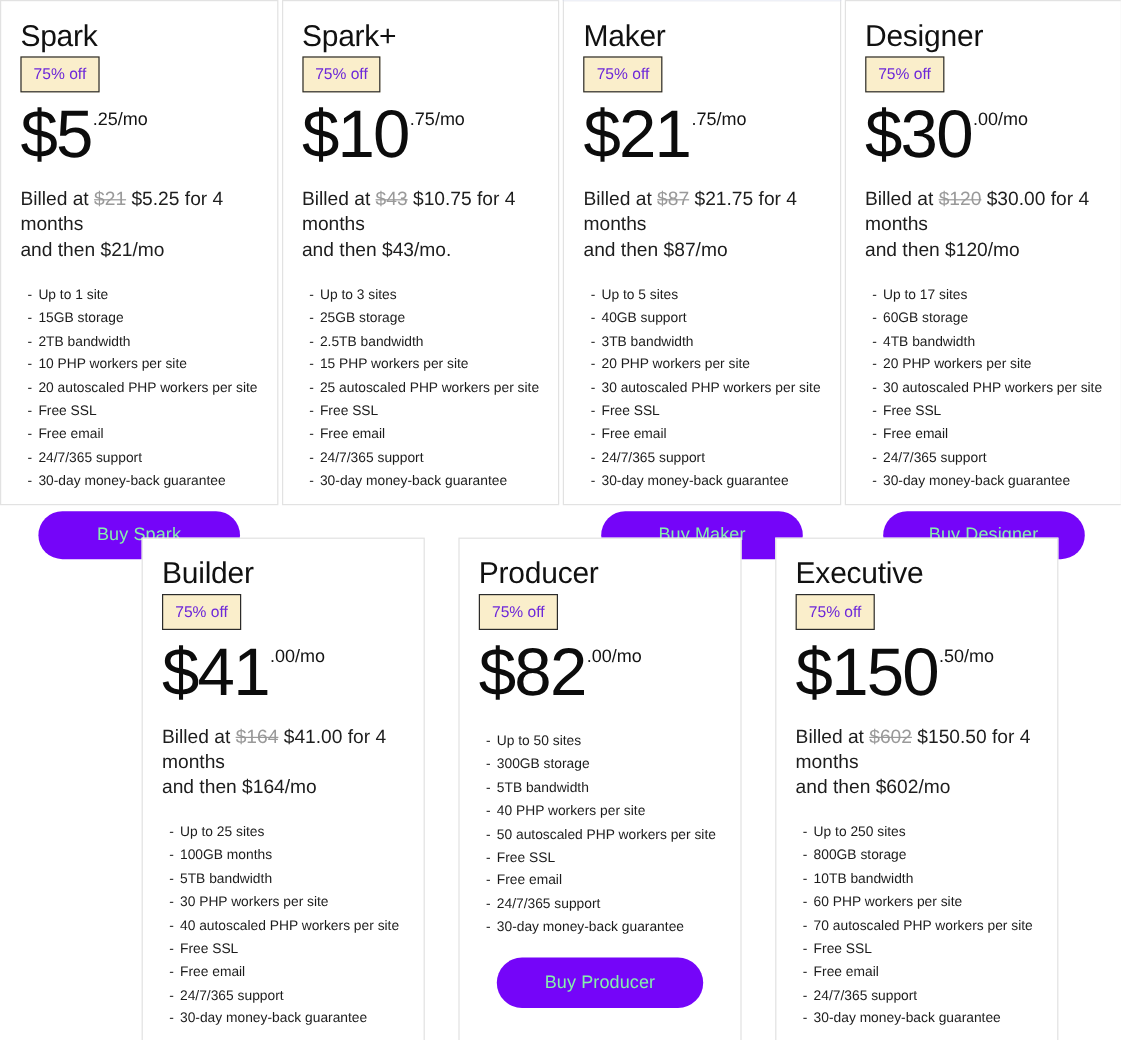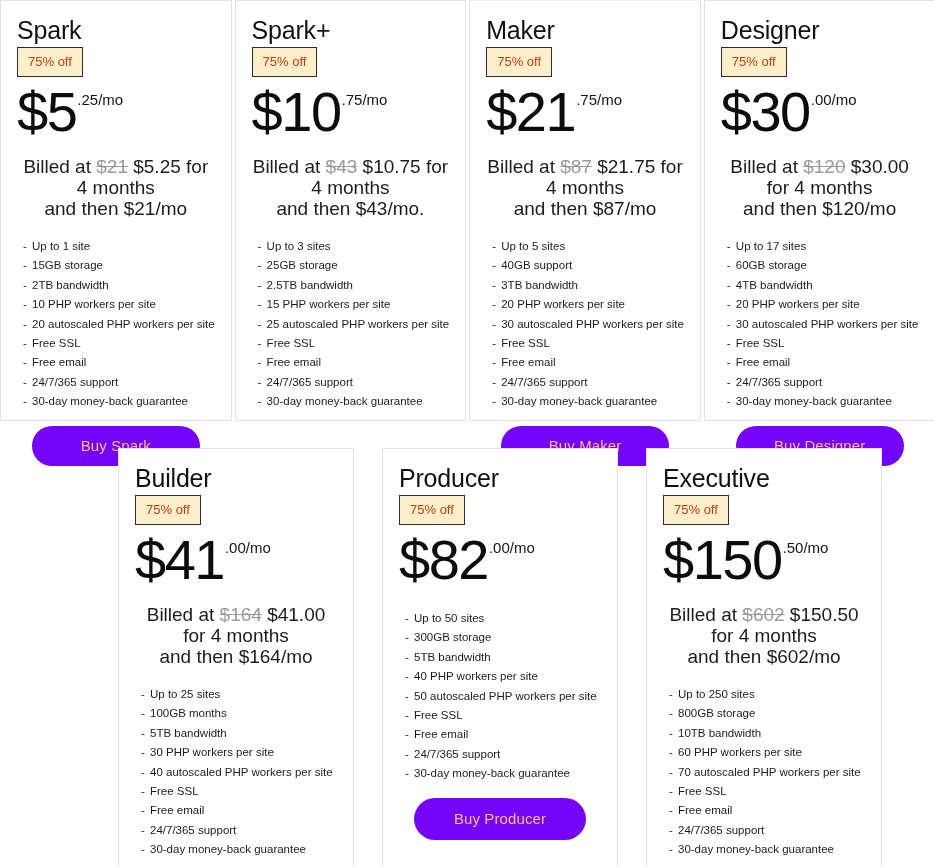--- a/index.html
+++ b/index.html
@@ -91,21 +91,21 @@
     font-weight: 400;
     line-height: 30px;
     letter-spacing: -0.2px;
     color: #111111;
     white-space: nowrap;
   }
 
   .discount-badge {
     background: #faeecb;
     border: 1px solid #2b2b2b;
-    color: #c2410c;
+    color: #6d28d9;
     font-size: 13px;
     line-height: 15px;
     padding: 6px 10px 7px 10px;
     white-space: nowrap;
     margin-top: 2px;
     flex: 0 0 auto;
   }
 
   .price-line {
     display: flex;
@@ -125,25 +125,24 @@
   .price-suffix {
     font-size: 15px;
     line-height: 18px;
     color: #141414;
     margin-top: 10px;
     margin-left: 1px;
     white-space: nowrap;
   }
 
   .billing-note {
-    font-size: 19px;
+    font-size: 16px;
     line-height: 21px;
     color: #1d1d1d;
     margin-top: 13px;
-    text-align: center;
   }
 
   .strike {
     text-decoration: line-through;
     color: #9a9a9a;
   }
 
   .feature-list {
     list-style: none;
     margin: 18px 0 0 0;
@@ -166,21 +165,21 @@
   }
 
   .buy-wrap {
     display: flex;
     justify-content: center;
     margin-top: 14px;
   }
 
   .buy-button {
     background: #7505f9;
-    color: #fdba74;
+    color: #86efac;
     border: none;
     border-radius: 26px;
     font-size: 15px;
     font-family: "Liberation Sans", sans-serif;
     height: 40px;
     width: 168px;
     cursor: pointer;
     letter-spacing: 0.1px;
   }
 

